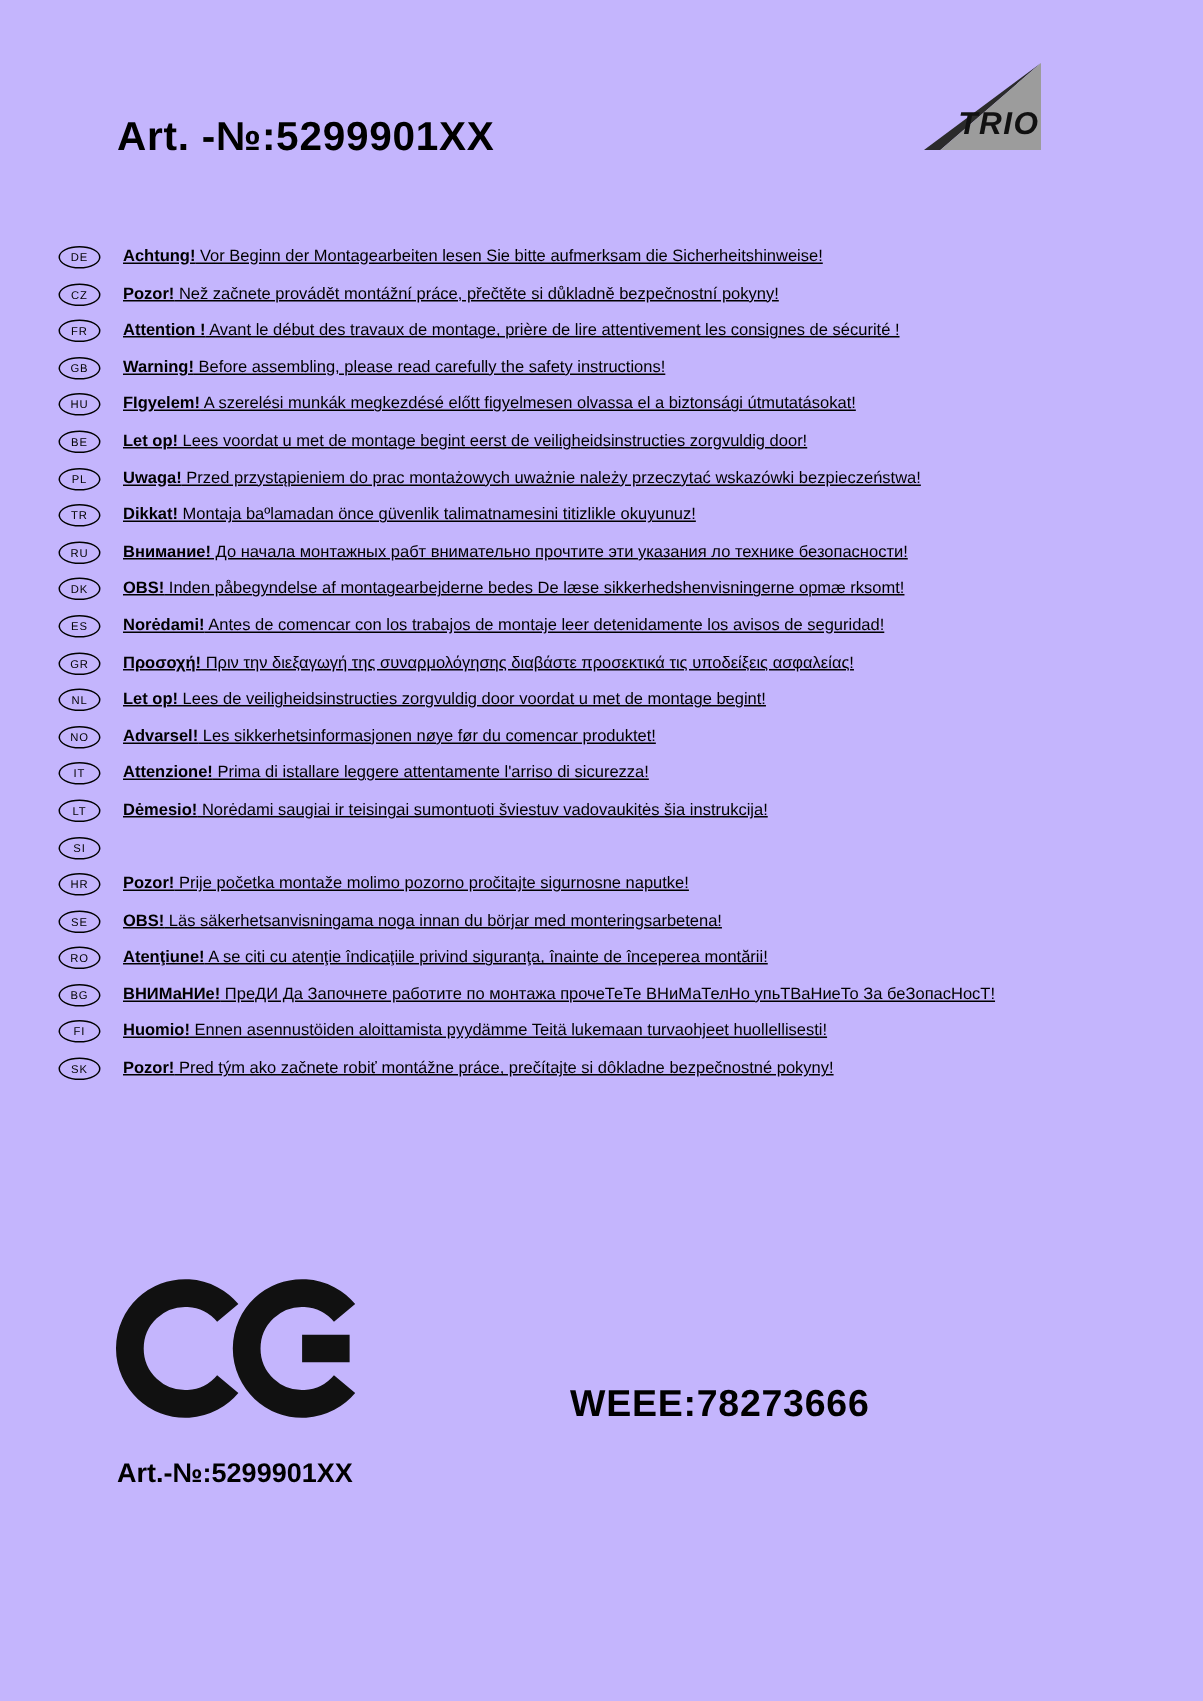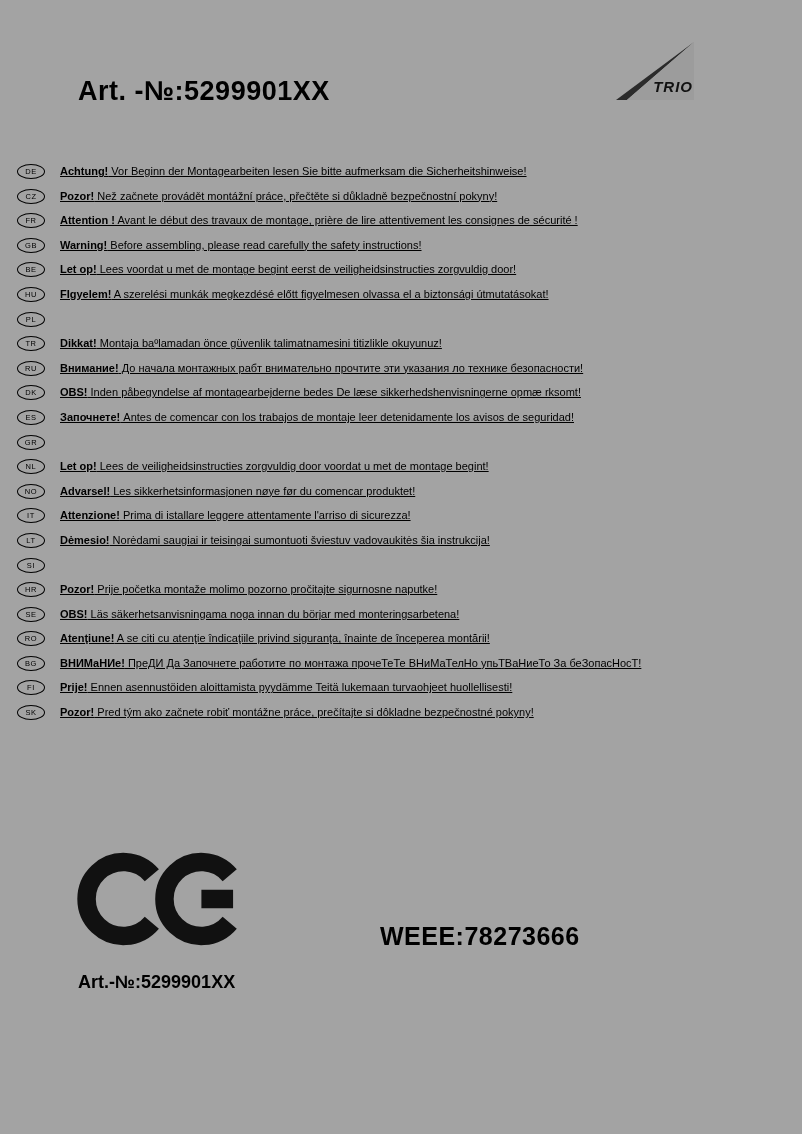--- a/index.html
+++ b/index.html
@@ -1,20 +1,20 @@
 <!DOCTYPE html>
 <html><head>
 <meta charset="utf-8">
 <style>
   html, body { margin: 0; padding: 0; background: #ffffff; }
   .page {
     position: relative;
     width: 802px;
     height: 1134px;
-    background: #a3a3a3;
+    background: #c4b5fd;
     font-family: "Liberation Sans", sans-serif;
     color: #000;
     overflow: hidden;
   }
 
   
   .artno-top {
     position: absolute;
     left: 78px;
     top: 76px;
@@ -42,29 +42,29 @@
     inset: 0;
     background: #9c9c9c;
     clip-path: polygon(14% 100%, 100% 0%, 100% 100%);
   }
   .logo-text {
     position: absolute;
     right: 1px;
     bottom: 5px;
     font-style: italic;
     font-weight: bold;
-    font-size: 15px;
+    font-size: 21px;
     letter-spacing: 1px;
     color: #111;
   }
 
   
   .warning-list {
     position: absolute;
-    left: 17px;
+    left: 39px;
     top: 163px;
     width: 730px;
   }
   .warning-row {
     display: flex;
     align-items: flex-start;
     margin-bottom: 8.6px;
   }
   .lang-badge {
     flex: 0 0 auto;
@@ -154,36 +154,37 @@
 
     <div class="warning-row">
       <span class="lang-badge">
           <span class="lang-code">GB</span>
         </span>
       <span class="warning-text"><span class="warning-word">Warning!</span><span class="warning-rest"> Before assembling, please read carefully the safety instructions!</span></span>
     </div>
 
     <div class="warning-row">
       <span class="lang-badge">
+          <span class="lang-code">HU</span>
+        </span>
+      <span class="warning-text"><span class="warning-word">FIgyelem!</span><span class="warning-rest"> A szerelési munkák megkezdésé előtt figyelmesen olvassa el a biztonsági útmutatásokat!</span></span>
+    </div>
+
+    <div class="warning-row">
+      <span class="lang-badge">
           <span class="lang-code">BE</span>
         </span>
       <span class="warning-text"><span class="warning-word">Let op!</span><span class="warning-rest"> Lees voordat u met de montage begint eerst de veiligheidsinstructies zorgvuldig door!</span></span>
     </div>
 
     <div class="warning-row">
       <span class="lang-badge">
-          <span class="lang-code">HU</span>
-        </span>
-      <span class="warning-text"><span class="warning-word">FIgyelem!</span><span class="warning-rest"> A szerelési munkák megkezdésé előtt figyelmesen olvassa el a biztonsági útmutatásokat!</span></span>
-    </div>
-
-    <div class="warning-row">
-      <span class="lang-badge">
           <span class="lang-code">PL</span>
         </span>
+      <span class="warning-text"><span class="warning-word">Uwaga!</span><span class="warning-rest"> Przed przystąpieniem do prac montażowych uważnie należy przeczytać wskazówki bezpieczeństwa!</span></span>
     </div>
 
     <div class="warning-row">
       <span class="lang-badge">
           <span class="lang-code">TR</span>
         </span>
       <span class="warning-text"><span class="warning-word">Dikkat!</span><span class="warning-rest"> Montaja baºlamadan önce güvenlik talimatnamesini titizlikle okuyunuz!</span></span>
     </div>
 
     <div class="warning-row">
@@ -197,27 +198,28 @@
       <span class="lang-badge">
           <span class="lang-code">DK</span>
         </span>
       <span class="warning-text"><span class="warning-word">OBS!</span><span class="warning-rest"> Inden påbegyndelse af montagearbejderne bedes De læse sikkerhedshenvisningerne opmæ rksomt!</span></span>
     </div>
 
     <div class="warning-row">
       <span class="lang-badge">
           <span class="lang-code">ES</span>
         </span>
-      <span class="warning-text"><span class="warning-word">Започнете!</span><span class="warning-rest"> Antes de comencar con los trabajos de montaje leer detenidamente los avisos de seguridad!</span></span>
+      <span class="warning-text"><span class="warning-word">Norėdami!</span><span class="warning-rest"> Antes de comencar con los trabajos de montaje leer detenidamente los avisos de seguridad!</span></span>
     </div>
 
     <div class="warning-row">
       <span class="lang-badge">
           <span class="lang-code">GR</span>
         </span>
+      <span class="warning-text"><span class="warning-word">Προσοχή!</span><span class="warning-rest"> Πριν την διεξαγωγή της συναρμολόγησης διαβάστε προσεκτικά τις υποδείξεις ασφαλείας!</span></span>
     </div>
 
     <div class="warning-row">
       <span class="lang-badge">
           <span class="lang-code">NL</span>
         </span>
       <span class="warning-text"><span class="warning-word">Let op!</span><span class="warning-rest"> Lees de veiligheidsinstructies zorgvuldig door voordat u met de montage begint!</span></span>
     </div>
 
     <div class="warning-row">
@@ -273,21 +275,21 @@
       <span class="lang-badge">
           <span class="lang-code">BG</span>
         </span>
       <span class="warning-text"><span class="warning-word">ВНИМаНИе!</span><span class="warning-rest"> ПреДИ Да Започнете работите по монтажа прочеТеТе ВНиМаТелНо упьТВаНиеТо За беЗопасНосТ!</span></span>
     </div>
 
     <div class="warning-row">
       <span class="lang-badge">
           <span class="lang-code">FI</span>
         </span>
-      <span class="warning-text"><span class="warning-word">Prije!</span><span class="warning-rest"> Ennen asennustöiden aloittamista pyydämme Teitä lukemaan turvaohjeet huollellisesti!</span></span>
+      <span class="warning-text"><span class="warning-word">Huomio!</span><span class="warning-rest"> Ennen asennustöiden aloittamista pyydämme Teitä lukemaan turvaohjeet huollellisesti!</span></span>
     </div>
 
     <div class="warning-row">
       <span class="lang-badge">
           <span class="lang-code">SK</span>
         </span>
       <span class="warning-text"><span class="warning-word">Pozor!</span><span class="warning-rest"> Pred tým ako začnete robiť montážne práce, prečítajte si dôkladne bezpečnostné pokyny!</span></span>
     </div>
   </div>
 

